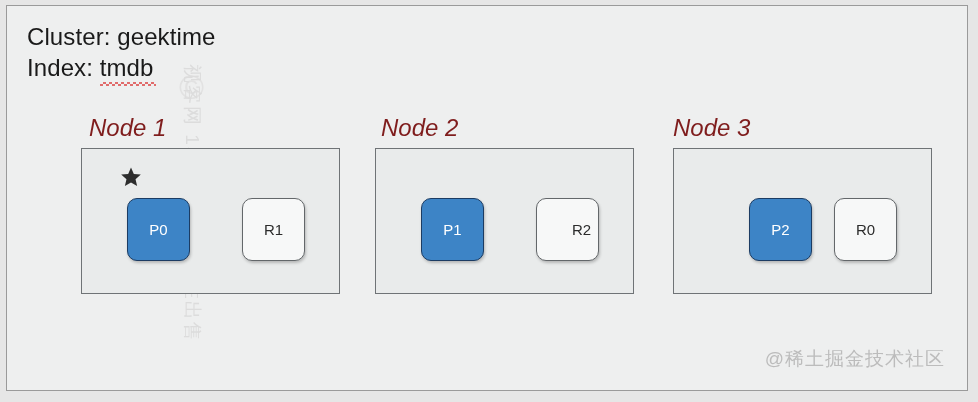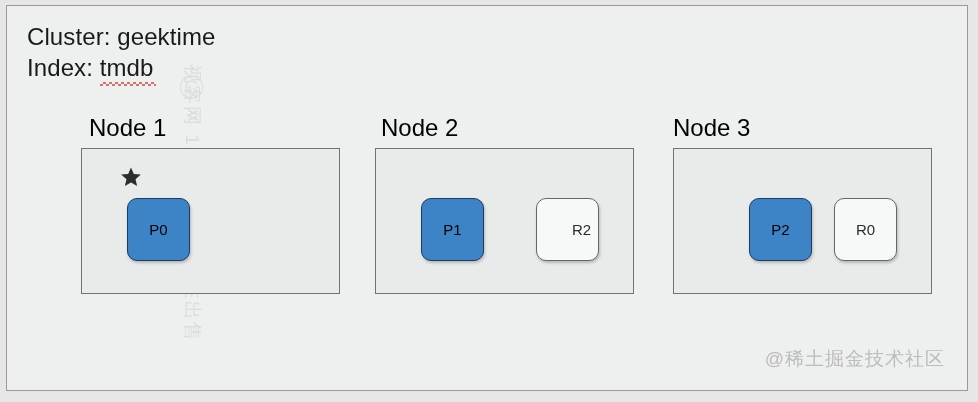--- a/index.html
+++ b/index.html
@@ -62,22 +62,23 @@
       radial-gradient(circle at 4.5px 0.8px, #e06666 1.25px, transparent 1.4px);
     background-size: 6px 4px;
     background-repeat: repeat-x;
     opacity: 0.95;
   }
 
   
   .node-label {
     position: absolute;
     font-size: 24px;
-    color: #000000;
-    white-space: nowrap;
+    color: #7f1d1d;
+    white-space: nowrap;
+    font-style: italic;
   }
 
   
   .node-box {
     position: absolute;
     box-sizing: border-box;
     background: #e9ebeb;
     border: 1.5px solid #6f7376;
   }
 
@@ -90,21 +91,21 @@
     border-radius: 10px;
     display: flex;
     align-items: center;
     justify-content: center;
     font-size: 15px;
     box-shadow: 1px 2px 3px rgba(0,0,0,0.22);
   }
   .shard.primary {
     background: #3d84c6;
     border: 1.5px solid #1c3c63;
-    color: #000000;
+    color: #ffffff;
   }
   .shard.replica {
     background: #f7f8f8;
     border: 1.5px solid #63676a;
     color: #2b2b2b;
   }
 
   
   .master-star {
     position: absolute;
@@ -172,20 +173,23 @@
       <div class="master-star" style="left:38px; top:17px;">
         <svg viewBox="0 0 24 24" aria-hidden="true">
           <path fill="currentColor" d="M12 1.6l3.1 7.0 7.6 0.7-5.75 5.05 1.72 7.45L12 17.9 5.33 21.8l1.72-7.45L1.3 9.3l7.6-0.7z"></path>
         </svg>
       </div>
 
       <div class="shard primary" style="left:45px; top:49px;">
         <span>P0</span>
       </div>
 
+      <div class="shard replica" style="left:160px; top:49px;">
+        <span>R1</span>
+      </div>
     </div>
 
     <div class="node-label" style="left:374px; top:108px;">Node 2</div>
 
     <div class="node-box" style="left:368px; top:142px; width:259px; height:146px;">
 
       <div class="shard primary" style="left:45px; top:49px;">
         <span>P1</span>
       </div>
 

